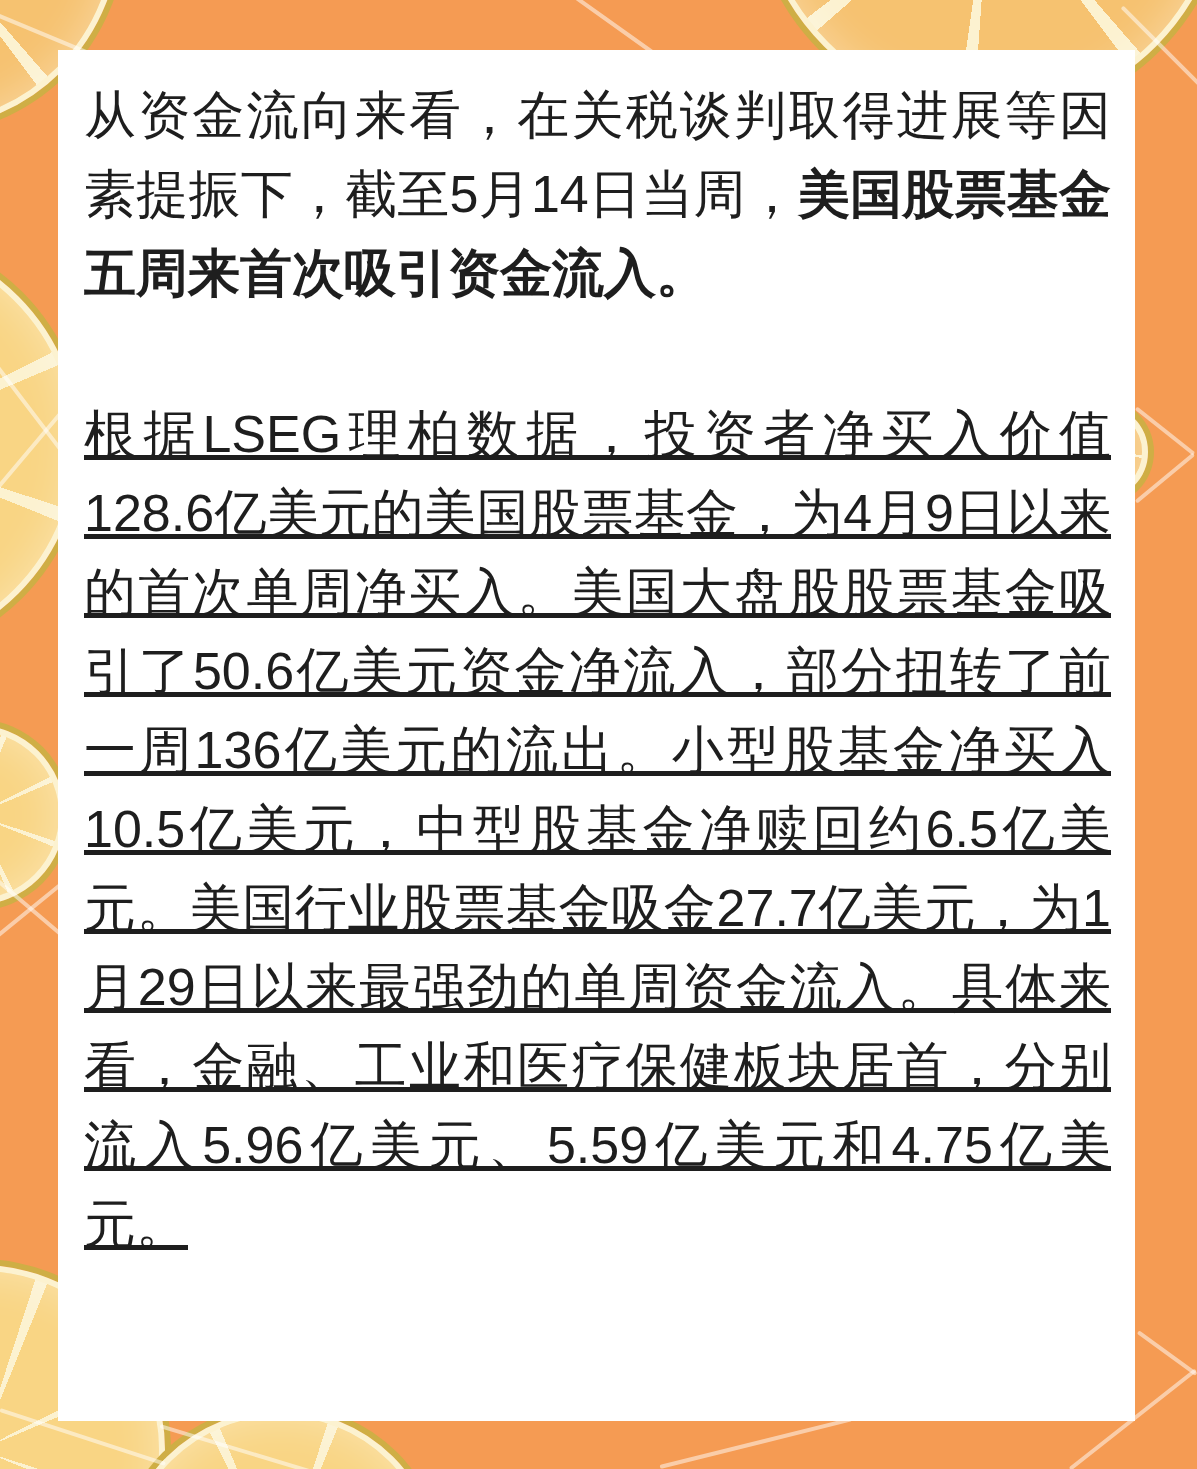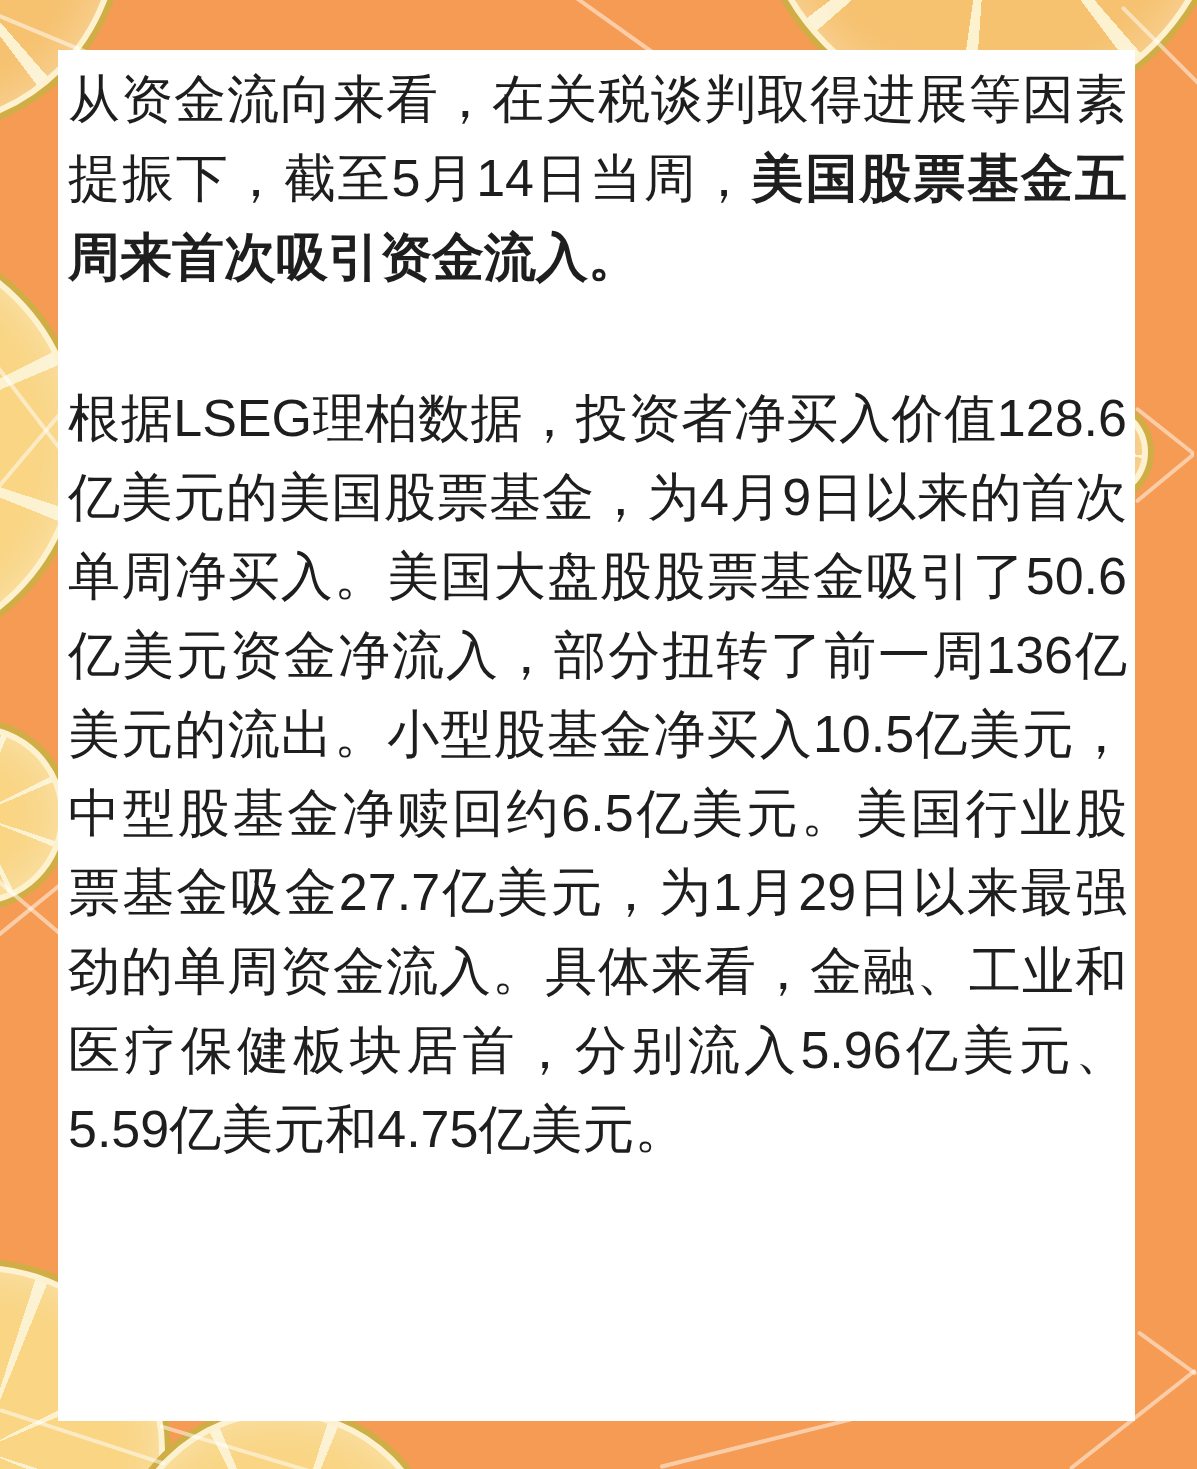--- a/index.html
+++ b/index.html
@@ -43,26 +43,26 @@
     transform-origin:0 50%;border-radius:2px;
   }
 
   
   .card{
     position:absolute;left:58px;top:50px;width:1077px;height:1371px;
     background:var(--card-bg);box-sizing:border-box;
     padding:10px 8px 0 10px;overflow:hidden;
   }
   .card p{
-    margin:0;color:var(--text);
+    margin:16px;color:var(--text);
     font-size:52px;line-height:1.52;
     text-align:justify;text-align-last:left;
     font-weight:400;
   }
-  .card p.gap1{margin-top:82px;}
+  .card p.gap1{margin-top:82px;text-decoration:underline;}
   .card p.gap2{margin-top:90px;}
   .b{font-weight:700;}
 </style>
 </head>
 <body>
 
 <div class="page">
 
   <div class="slice orange" style="left:-280px;top:-270px;width:400px;height:400px;"></div>
   <div class="slice lemon" style="left:-340px;top:235px;width:420px;height:420px;"></div>

